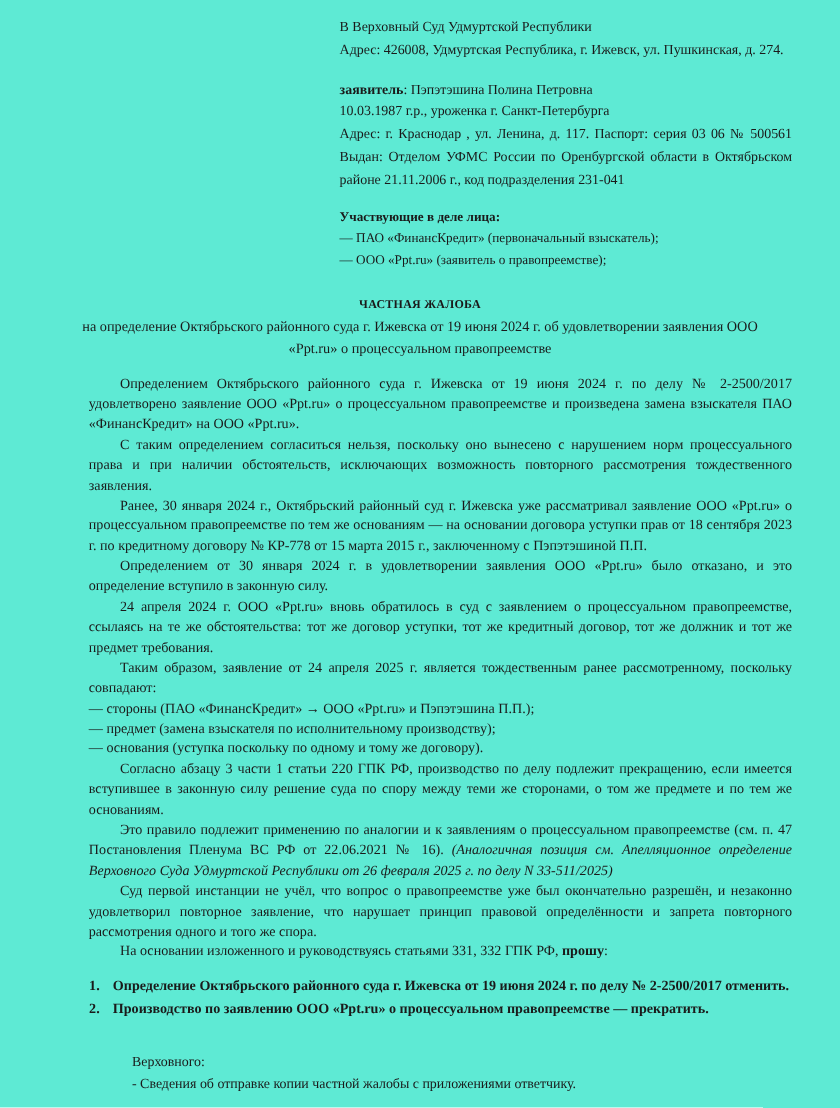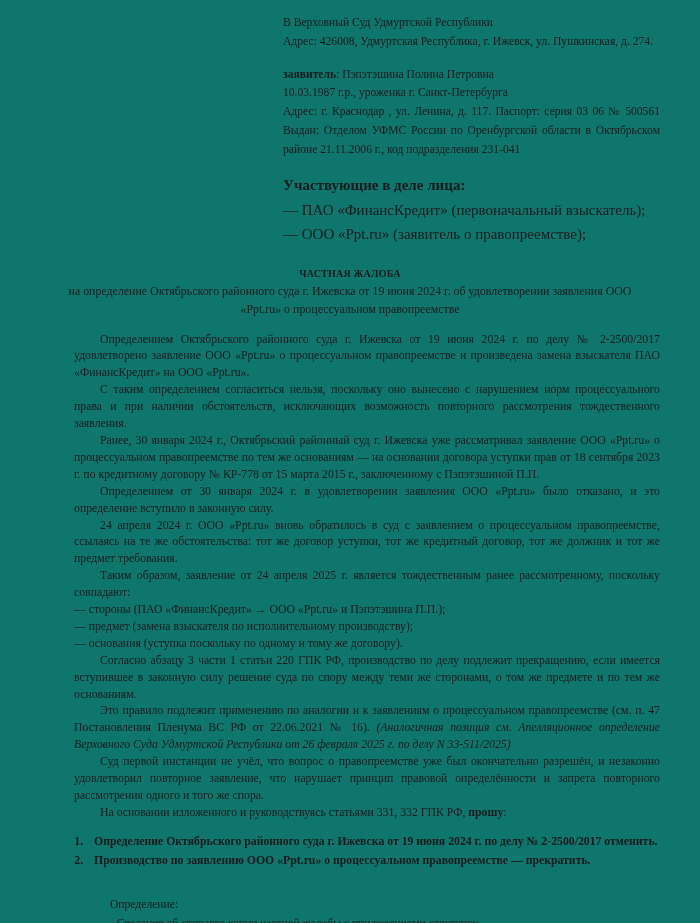--- a/index.html
+++ b/index.html
@@ -13,42 +13,42 @@
     font-family: "Liberation Serif", "DejaVu Serif", serif;
     color: #1a1a1a;
     -webkit-font-smoothing: antialiased;
   }
   .page {
     position: relative;
     width: 700px;
     height: 923px;
     box-sizing: border-box;
     padding: 14px 40px 0 40px;
-    background: #0f766e;
+    background: #5eead4;
     overflow: hidden;
   }
 
   
   .head-block {
     margin-left: 243px;
     width: 377px;
     font-size: 11.6px;
     line-height: 1.62;
     text-align: justify;
   }
   .head-block p {
     margin: 0;
   }
   .head-gap { height: 14px; }
   .bold { font-weight: bold; }
 
   .parties {
     margin-left: 243px;
     width: 377px;
-    font-size: 15px;
+    font-size: 11px;
     line-height: 1.62;
   }
   .parties p { margin: 0; }
   .parties .parties-title { font-weight: bold; }
 
   
   .doc-title {
     margin-top: 22px;
     text-align: center;
     font-weight: bold;
@@ -147,17 +147,17 @@
     <p>Суд первой инстанции не учёл, что вопрос о правопреемстве уже был окончательно разрешён, и незаконно удовлетворил повторное заявление, что нарушает принцип правовой определённости и запрета повторного рассмотрения одного и того же спора.</p>
     <p><span>На основании изложенного и руководствуясь статьями 331, 332 ГПК РФ, </span><span class="bold">прошу</span><span>:</span></p>
   </div>
 
   <ol class="request">
     <li>Определение Октябрьского районного суда г. Ижевска от 19 июня 2024 г. по делу № 2-2500/2017 отменить.</li>
     <li>Производство по заявлению ООО «Ppt.ru» о процессуальном правопреемстве — прекратить.</li>
   </ol>
 
   <div class="attachments">
-    <p>Определение:</p>
+    <p>Верховного:</p>
     <p>- Сведения об отправке копии частной жалобы с приложениями ответчику.</p>
   </div>
 
 </div>
 
 </body></html>

